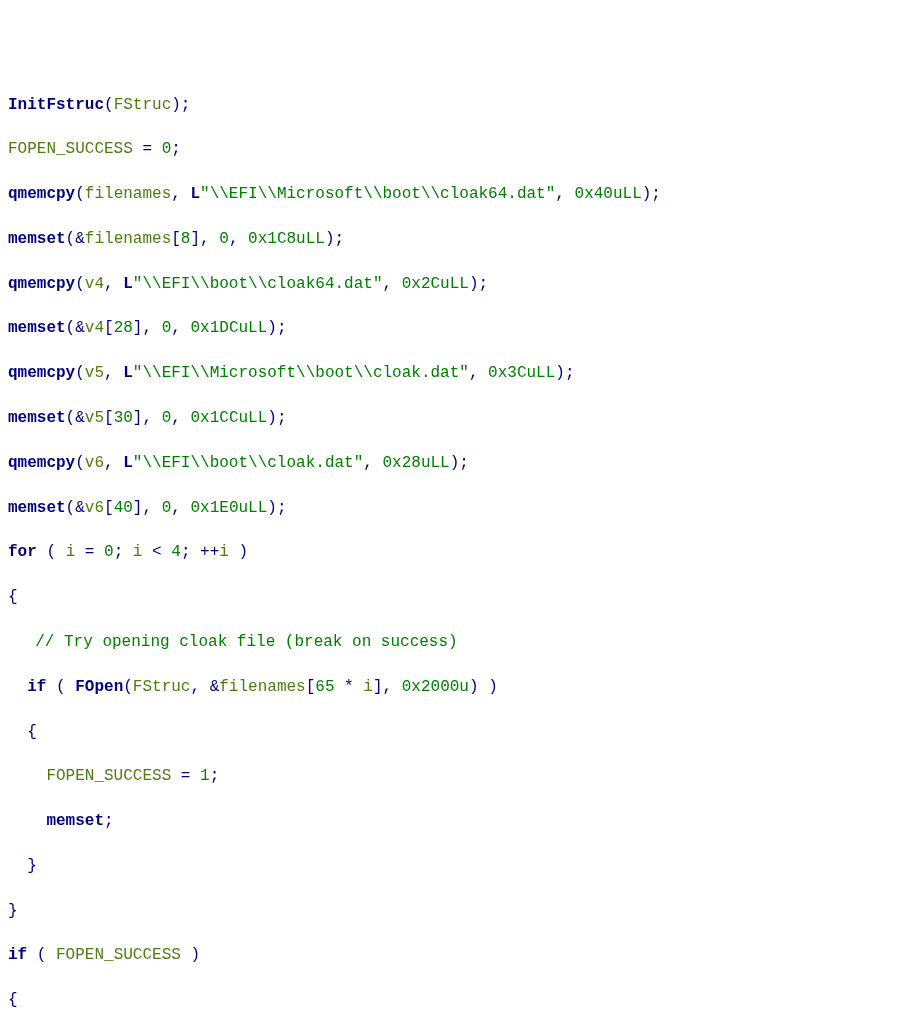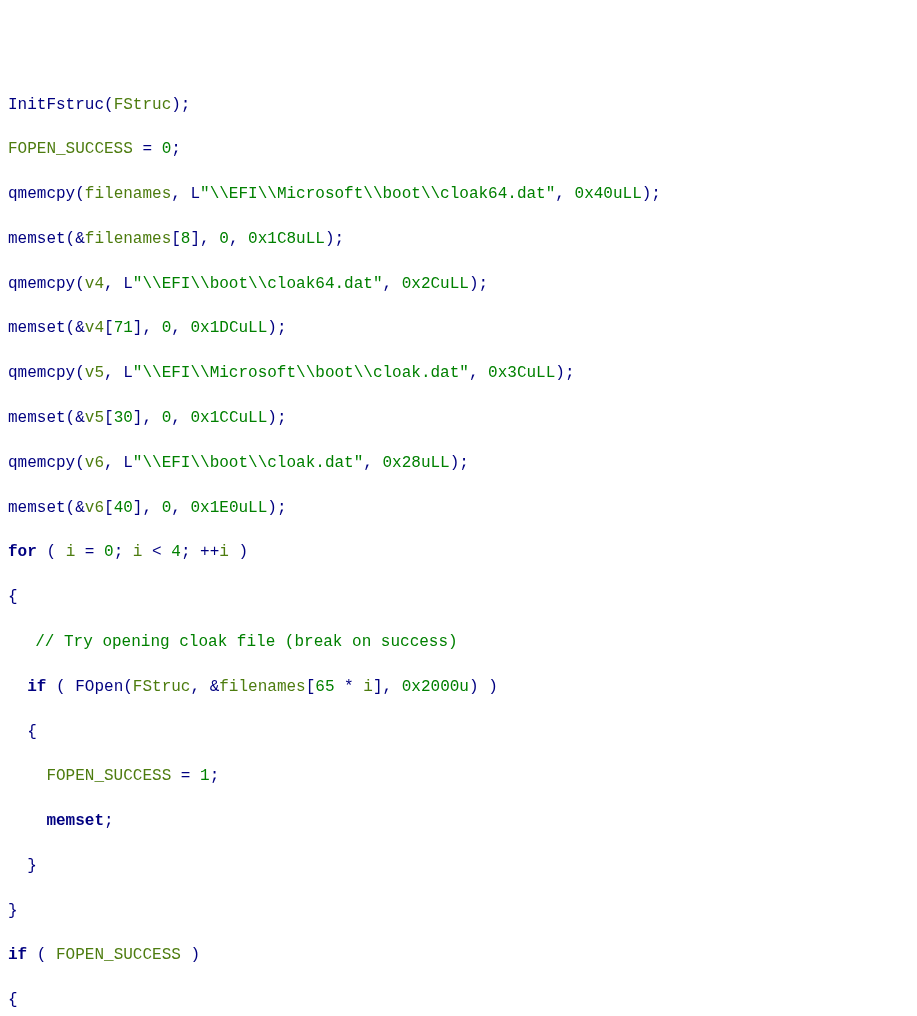--- a/index.html
+++ b/index.html
@@ -7,41 +7,41 @@
     padding: 4px 8px;
     font-family: Consolas, "Courier New", monospace;
     font-size: 16px;
     line-height: 1.4;
     background: #ffffff;
     color: #000080;
     white-space: pre;
     overflow: auto;
   }
   .line { display: block; }
-  .fn   { color: #000080; }  
+  .fn   { color: #000080; font-weight: bold; }  
   .id   { color: #4d7c0f; }  
   .kw   { color: #000080; font-weight: normal; }
   .str  { color: #008000; }  
   .cmt  { color: #008000; font-style: normal; margin-left: 8px; }
   .num  { color: #008000; }  
   .op   { color: #000080; }
   .punc { color: #000080; }
   .bold { font-weight: bold; }
 </style>
 </head>
 <body>
 
 
 
 <div class="line"><span class="fn">InitFstruc</span><span class="punc">(</span><span class="id">FStruc</span><span class="punc">);</span></div>
 <div class="line"><span class="id">FOPEN_SUCCESS</span><span class="op"> = </span><span class="num">0</span><span class="punc">;</span></div>
 <div class="line"><span class="fn">qmemcpy</span><span class="punc">(</span><span class="id">filenames</span><span class="punc">, </span><span class="fn">L</span><span class="str">"\\EFI\\Microsoft\\boot\\cloak64.dat"</span><span class="punc">, </span><span class="num">0x40uLL</span><span class="punc">);</span></div>
 <div class="line"><span class="fn">memset</span><span class="punc">(</span><span class="op">&amp;</span><span class="id">filenames</span><span class="punc">[</span><span class="num">8</span><span class="punc">], </span><span class="num">0</span><span class="punc">, </span><span class="num">0x1C8uLL</span><span class="punc">);</span></div>
 <div class="line"><span class="fn">qmemcpy</span><span class="punc">(</span><span class="id">v4</span><span class="punc">, </span><span class="fn">L</span><span class="str">"\\EFI\\boot\\cloak64.dat"</span><span class="punc">, </span><span class="num">0x2CuLL</span><span class="punc">);</span></div>
-<div class="line"><span class="fn">memset</span><span class="punc">(</span><span class="op">&amp;</span><span class="id">v4</span><span class="punc">[</span><span class="num">71</span><span class="punc">], </span><span class="num">0</span><span class="punc">, </span><span class="num">0x1DCuLL</span><span class="punc">);</span></div>
+<div class="line"><span class="fn">memset</span><span class="punc">(</span><span class="op">&amp;</span><span class="id">v4</span><span class="punc">[</span><span class="num">28</span><span class="punc">], </span><span class="num">0</span><span class="punc">, </span><span class="num">0x1DCuLL</span><span class="punc">);</span></div>
 <div class="line"><span class="fn">qmemcpy</span><span class="punc">(</span><span class="id">v5</span><span class="punc">, </span><span class="fn">L</span><span class="str">"\\EFI\\Microsoft\\boot\\cloak.dat"</span><span class="punc">, </span><span class="num">0x3CuLL</span><span class="punc">);</span></div>
 <div class="line"><span class="fn">memset</span><span class="punc">(</span><span class="op">&amp;</span><span class="id">v5</span><span class="punc">[</span><span class="num">30</span><span class="punc">], </span><span class="num">0</span><span class="punc">, </span><span class="num">0x1CCuLL</span><span class="punc">);</span></div>
 <div class="line"><span class="fn">qmemcpy</span><span class="punc">(</span><span class="id">v6</span><span class="punc">, </span><span class="fn">L</span><span class="str">"\\EFI\\boot\\cloak.dat"</span><span class="punc">, </span><span class="num">0x28uLL</span><span class="punc">);</span></div>
 <div class="line"><span class="fn">memset</span><span class="punc">(</span><span class="op">&amp;</span><span class="id">v6</span><span class="punc">[</span><span class="num">40</span><span class="punc">], </span><span class="num">0</span><span class="punc">, </span><span class="num">0x1E0uLL</span><span class="punc">);</span></div>
 <div class="line"><span class="kw bold">for</span><span class="punc"> ( </span><span class="id">i</span><span class="op"> = </span><span class="num">0</span><span class="punc">; </span><span class="id">i</span><span class="op"> </span><span class="op">&lt;</span><span class="op"> </span><span class="num">4</span><span class="punc">; </span><span class="op">++</span><span class="id">i</span><span class="punc"> )</span></div>
 <div class="line"><span class="punc">{</span></div>
 <div class="line">  <span class="cmt">// Try opening cloak file (break on success)</span></div>
 <div class="line">  <span class="kw bold">if</span><span class="punc"> ( </span><span class="fn">FOpen</span><span class="punc">(</span><span class="id">FStruc</span><span class="punc">, </span><span class="op">&amp;</span><span class="id">filenames</span><span class="punc">[</span><span class="num">65</span><span class="op"> </span><span class="op">*</span><span class="op"> </span><span class="id">i</span><span class="punc">], </span><span class="num">0x2000u</span><span class="punc">) )</span></div>
 <div class="line">  <span class="punc">{</span></div>
 <div class="line">    <span class="id">FOPEN_SUCCESS</span><span class="op"> = </span><span class="num">1</span><span class="punc">;</span></div>

